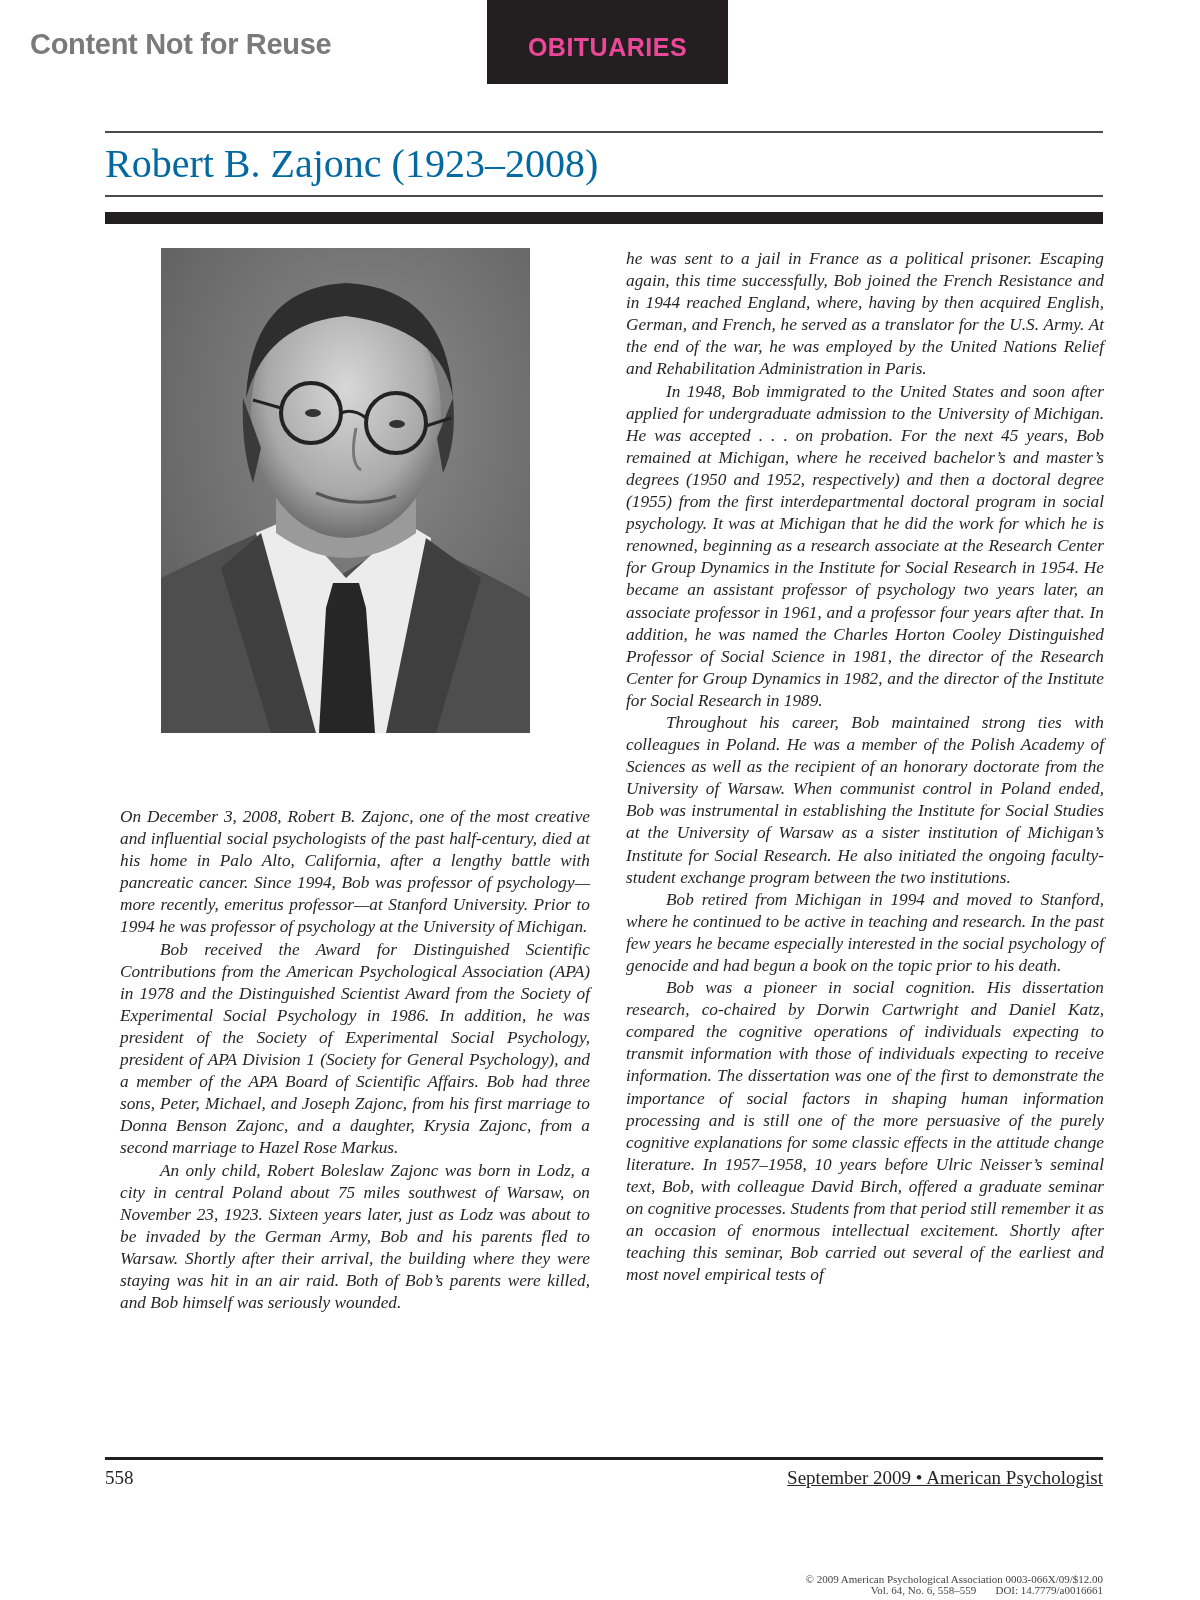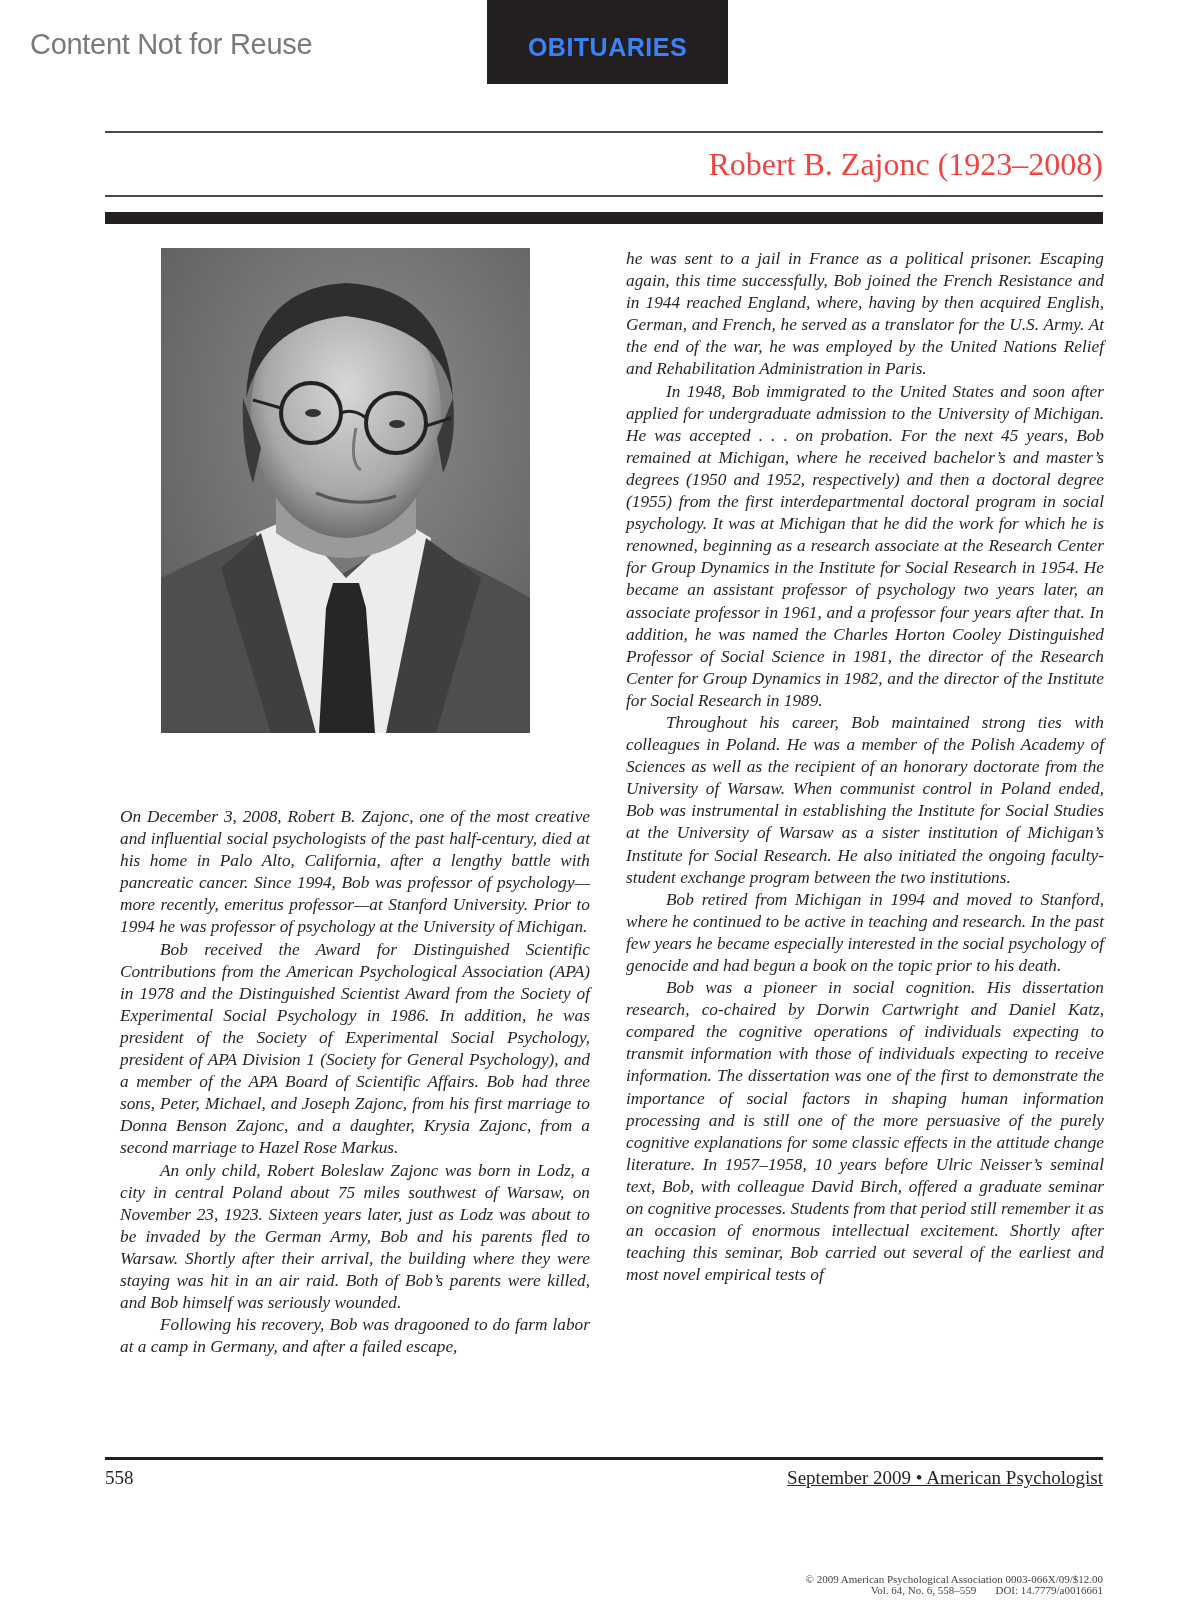--- a/index.html
+++ b/index.html
@@ -4,38 +4,38 @@
 <style>
   html, body { margin: 0; padding: 0; }
   body {
     width: 1200px; height: 1600px; position: relative; overflow: hidden;
     background: #ffffff; color: #1e1e1e;
     font-family: "Liberation Serif", "DejaVu Serif", serif;
   }
   .watermark {
     position: absolute; left: 30px; top: 28px;
     font-family: "Liberation Sans", "DejaVu Sans", sans-serif;
-    font-size: 29px; color: #7a7a7a; letter-spacing: -0.3px;
+    font-size: 29px; color: #7a7a7a; letter-spacing: -0.3px; font-weight: bold;
   }
   .section-tab {
     position: absolute; left: 487px; top: 0; width: 241px; height: 84px;
-    background: #231f20; color: #3b82f6;
+    background: #231f20; color: #ec4899;
     display: flex; align-items: center; justify-content: center;
     font-family: "Liberation Sans", "DejaVu Sans", sans-serif;
     font-weight: bold; font-size: 25px; letter-spacing: 0.5px;
     padding-top: 10px; box-sizing: border-box;
   }
   .rule { position: absolute; left: 105px; width: 998px; background: #4a4a4a; }
   .rule.thin1 { top: 131px; height: 2px; }
   .rule.thin2 { top: 195px; height: 2px; }
   .rule.thick { top: 212px; height: 12px; background: #231f20; }
   .rule.foot { top: 1457px; height: 3px; background: #231f20; }
   .title {
     position: absolute; left: 105px; width: 998px; top: 138px;
-    text-align: right; font-size: 32px; color: #ef4444; line-height: 52px;
+    text-align: left; font-size: 40px; color: #0369a1; line-height: 52px;
   }
   .photo {
     position: absolute; left: 161px; top: 248px; width: 369px; height: 485px;
     background: radial-gradient(ellipse at 55% 35%, #8a8a8a 0%, #6e6e6e 60%, #5a5a5a 100%);
     overflow: hidden;
   }
   .photo svg { width: 100%; height: 100%; display: block; }
   .col {
     position: absolute; width: 470px; font-size: 17.3px; line-height: 22.1px;
     text-align: justify; color: #262626;
@@ -111,21 +111,20 @@
 
     <path d="M195 180 Q188 215 200 222" fill="none" stroke="#777" stroke-width="3"></path>
     <path d="M155 245 Q195 262 235 248" fill="none" stroke="#555" stroke-width="3"></path>
   </svg>
 </div>
 
 <div class="col left">
   <p class="first">On December 3, 2008, Robert B. Zajonc, one of the most creative and influential social psychologists of the past half-century, died at his home in Palo Alto, California, after a lengthy battle with pancreatic cancer. Since 1994, Bob was professor of psychology—more recently, emeritus pro­fessor—at Stanford University. Prior to 1994 he was pro­fessor of psychology at the University of Michigan.</p>
   <p>Bob received the Award for Distinguished Scientific Contributions from the American Psychological Associa­tion (APA) in 1978 and the Distinguished Scientist Award from the Society of Experimental Social Psychology in 1986. In addition, he was president of the Society of Experimental Social Psychology, president of APA Divi­sion 1 (Society for General Psychology), and a member of the APA Board of Scientific Affairs. Bob had three sons, Peter, Michael, and Joseph Zajonc, from his first marriage to Donna Benson Zajonc, and a daughter, Krysia Zajonc, from a second marriage to Hazel Rose Markus.</p>
   <p>An only child, Robert Boleslaw Zajonc was born in Lodz, a city in central Poland about 75 miles southwest of Warsaw, on November 23, 1923. Sixteen years later, just as Lodz was about to be invaded by the German Army, Bob and his parents fled to Warsaw. Shortly after their arrival, the building where they were staying was hit in an air raid. Both of Bob’s parents were killed, and Bob himself was seriously wounded.</p>
-  <p>Following his recovery, Bob was dragooned to do farm labor at a camp in Germany, and after a failed escape,</p>
 </div>
 
 <div class="col right">
   <p class="cont">he was sent to a jail in France as a political prisoner. Escaping again, this time successfully, Bob joined the French Resistance and in 1944 reached England, where, having by then acquired English, German, and French, he served as a translator for the U.S. Army. At the end of the war, he was employed by the United Nations Relief and Rehabilitation Administration in Paris.</p>
   <p>In 1948, Bob immigrated to the United States and soon after applied for undergraduate admission to the Uni­versity of Michigan. He was accepted . . . on probation. For the next 45 years, Bob remained at Michigan, where he received bachelor’s and master’s degrees (1950 and 1952, respectively) and then a doctoral degree (1955) from the first interdepartmental doctoral program in social psychol­ogy. It was at Michigan that he did the work for which he is renowned, beginning as a research associate at the Re­search Center for Group Dynamics in the Institute for Social Research in 1954. He became an assistant professor of psychology two years later, an associate professor in 1961, and a professor four years after that. In addition, he was named the Charles Horton Cooley Distinguished Pro­fessor of Social Science in 1981, the director of the Re­search Center for Group Dynamics in 1982, and the direc­tor of the Institute for Social Research in 1989.</p>
   <p>Throughout his career, Bob maintained strong ties with colleagues in Poland. He was a member of the Polish Academy of Sciences as well as the recipient of an honor­ary doctorate from the University of Warsaw. When com­munist control in Poland ended, Bob was instrumental in establishing the Institute for Social Studies at the Univer­sity of Warsaw as a sister institution of Michigan’s Institute for Social Research. He also initiated the ongoing faculty-student exchange program between the two institutions.</p>
   <p>Bob retired from Michigan in 1994 and moved to Stanford, where he continued to be active in teaching and research. In the past few years he became especially inter­ested in the social psychology of genocide and had begun a book on the topic prior to his death.</p>
   <p>Bob was a pioneer in social cognition. His dissertation research, co-chaired by Dorwin Cartwright and Daniel Katz, compared the cognitive operations of individuals expecting to transmit information with those of individuals expecting to receive information. The dissertation was one of the first to demonstrate the importance of social factors in shaping human information processing and is still one of the more persuasive of the purely cognitive explanations for some classic effects in the attitude change literature. In 1957–1958, 10 years before Ulric Neisser’s seminal text, Bob, with colleague David Birch, offered a graduate sem­inar on cognitive processes. Students from that period still remember it as an occasion of enormous intellectual ex­citement. Shortly after teaching this seminar, Bob carried out several of the earliest and most novel empirical tests of</p>
 </div>
 

